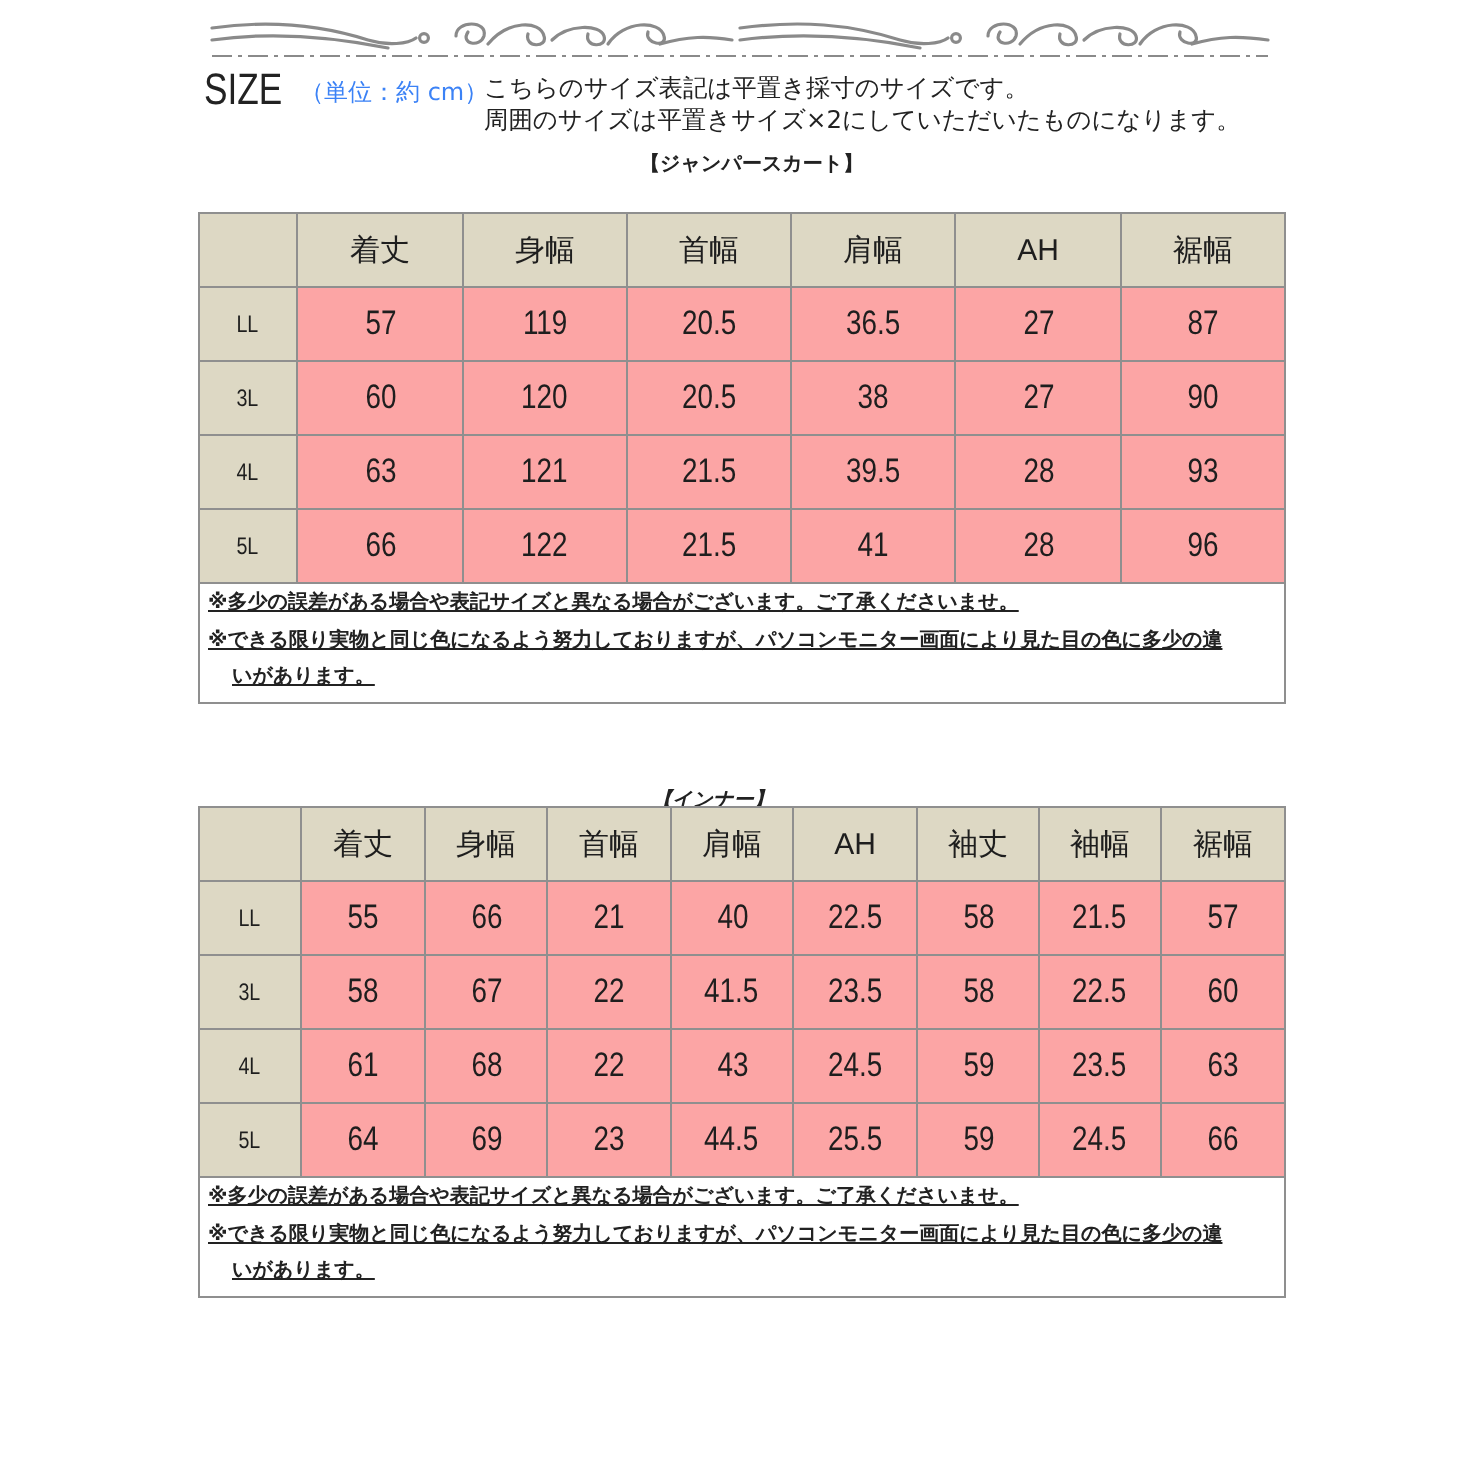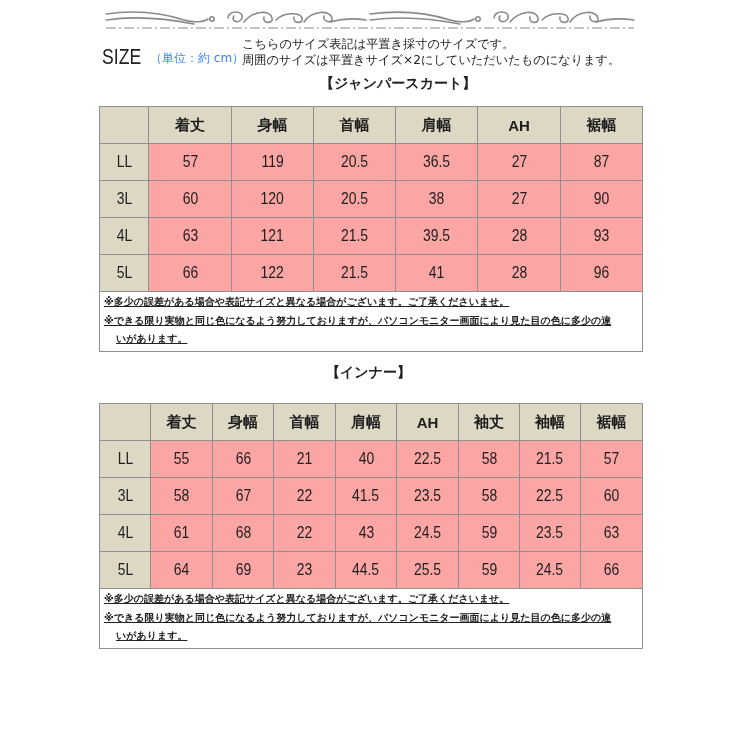--- a/index.html
+++ b/index.html
@@ -1,44 +1,44 @@
 <!DOCTYPE html>
 <html><head>
   <meta charset="utf-8">
   <style>
     html, body { margin: 0; padding: 0; background: #ffffff; }
     body {
       width: 740px; height: 740px; position: relative; overflow: hidden;
       font-family: "DejaVu Sans", sans-serif; color: #222;
     }
     .ornament { position: absolute; left: 104px; top: 6px; width: 532px; height: 26px; }
-    .size-header { position: absolute; left: 102px; top: 44px; display: flex; align-items: flex-end; }
+    .size-header { position: absolute; left: 102px; top: 32px; display: flex; align-items: flex-end; }
     .size-title {
       font-family: "Liberation Sans Narrow", "Liberation Sans", sans-serif;
       font-size: 22px; letter-spacing: 0px; line-height: 26px; color: #222;
       transform: scaleX(0.8); transform-origin: left bottom; display: inline-block; width: 46px;
     }
     .size-unit { font-size: 12px; color: #3b82f6; margin-left: 2px; margin-bottom: 3px; white-space: nowrap; }
     .size-desc { position: absolute; left: 242px; top: 36px; font-size: 12.2px; line-height: 16px; color: #222; white-space: nowrap; }
-    .section-title { position: absolute; font-size: 14px; font-weight: bold; color: #222; white-space: nowrap; }
+    .section-title { position: absolute; font-size: 10px; font-weight: bold; color: #222; white-space: nowrap; }
     .sec1 { left: 320px; top: 75px; }
-    .sec2 { left: 326px; top: 364px; }
+    .sec2 { left: 326px; top: 393px; font-style: italic; }
 
     table.size-table {
       position: absolute; left: 99px; border-collapse: collapse; table-layout: fixed;
       width: 543px;
     }
     table.size-table td, table.size-table th {
       border: 1px solid #8f8f8f; text-align: center; padding: 0;
       font-family: "Liberation Sans", sans-serif;
       font-weight: normal; color: #1e1e1e;
     }
-    table.size-table th { background: #ddd8c4; font-size: 15px; font-weight: bold; }
+    table.size-table th { background: #ddd8c4; font-size: 15px; font-weight: normal; }
     table.size-table th.corner { background: #ddd8c4; }
-    table.size-table td.rowhead { background: #ddd8c4; font-size: 17px; transform-origin: center; }
+    table.size-table td.rowhead { background: #ddd8c4; font-size: 12px; transform-origin: center; }
     table.size-table td.val { background: #fca5a5; font-size: 17px; }
     .narrow { display: inline-block; transform: scaleX(0.82); }
     table.size-table td.notes {
       text-align: left; background: #fff; font-size: 10px; font-weight: bold;
       line-height: 18.5px; padding: 1px 4px 2px 4px; color: #222;
       font-family: "DejaVu Sans", sans-serif;
       text-decoration: underline;
     }
     .note-indent { padding-left: 12px; display: block; }
     #table1 { top: 106px; }

